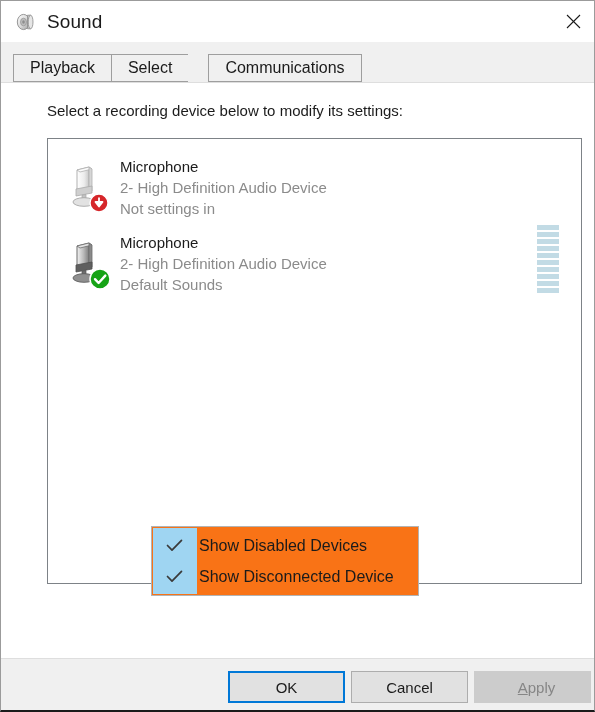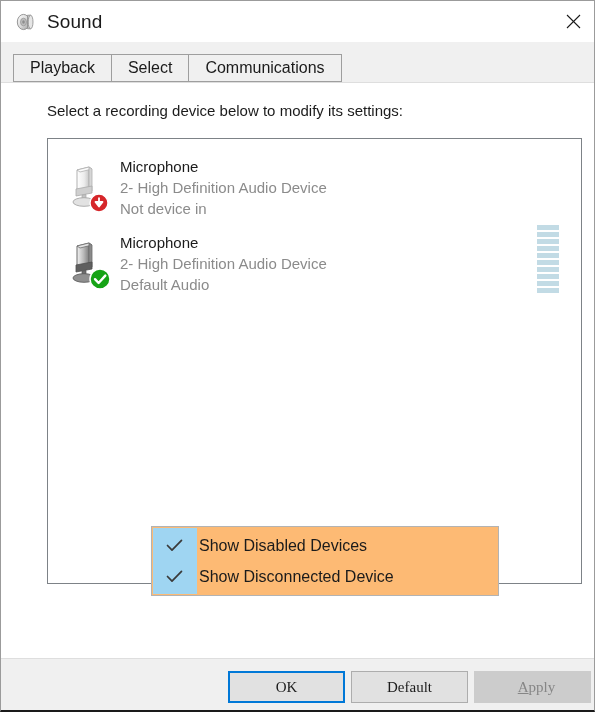--- a/index.html
+++ b/index.html
@@ -75,21 +75,21 @@
     display: flex; align-items: center;
     font-size: 16px;
     color: #1b1b1b;
     background: #f0f0f0;
     border: 1px solid #9e9e9e;
     border-right: none;
     margin-bottom: 0;
     cursor: default;
     white-space: nowrap;
   }
-  .tab:last-child { border-right: 1px solid #9e9e9e; }
+  .tab:last-child { border-right: 1px solid #9e9e9e; margin-left: 20px; }
   .tab.active {
     background: #ffffff;
     border: 1px solid #9e9e9e;
     border-bottom: 1px solid #ffffff;
     height: 31px;
     z-index: 3;
     margin-left: -1px;
     margin-right: -1px;
   }
   .tab.active + .tab { border-left: 1px solid #9e9e9e; }
@@ -165,22 +165,22 @@
   .meter-seg {
     width: 22px;
     height: 5px;
     background: #c2dbe5;
   }
 
   
   .ctxmenu {
     position: absolute;
     left: 103px; top: 387px;
-    width: 348px;
-    background: #fdba74;
+    width: 268px;
+    background: #f97316;
     border: 1px solid #b3b3b3;
     padding: 3px 0;
     z-index: 30;
     box-shadow: 0 0 0 0 rgba(0,0,0,0);
   }
   .ctx-gutter {
     position: absolute;
     left: 1px; top: 1px;
     width: 44px;
     height: calc(100% - 2px);
@@ -197,21 +197,21 @@
     z-index: 2;
   }
   .ctx-check {
     width: 44px; min-width: 44px;
     display: flex; align-items: center; justify-content: center;
   }
   .ctx-label { padding-left: 3px; }
 
   
   .btn {
-    font-family: Liberation Serif, serif;
+    font-family: Liberation Sans, sans-serif;
     font-size: 15px;
     background: #cccccc;
     border: 1px solid #cccccc;
     color: #868686;
     display: flex;
     align-items: center;
     justify-content: center;
     cursor: default;
     user-select: none;
   }
@@ -345,21 +345,21 @@
             <ellipse cx="22" cy="38" rx="11" ry="4.3" fill="#e2e2e2" stroke="#a6a6a6" stroke-width="0.9"></ellipse>
           </svg>
           <svg width="20" height="20" viewBox="0 0 20 20" style="position:absolute;right:4px;bottom:2px;">
             <circle cx="10" cy="10" r="9" fill="#d6262a" stroke="#ffffff" stroke-width="1.4"></circle>
             <path d="M10 4.5 L10 10.5 M6.5 9 L10 13.5 L13.5 9 Z" fill="#ffffff" stroke="#ffffff" stroke-width="1.8" stroke-linejoin="round"></path>
           </svg>
         </div>
         <div class="device-text">
           <div class="device-name">Microphone</div>
           <div class="device-sub">2- High Definition Audio Device</div>
-          <div class="device-sub">Not device in</div>
+          <div class="device-sub">Not settings in</div>
         </div>
       </div>
 
       <div class="device-row r1">
         <div class="device-icon">
           <svg width="46" height="46" viewBox="0 0 46 46">
             <defs>
               <linearGradient id="micOnBody" x1="0" y1="0" x2="1" y2="0">
                 <stop offset="0%" stop-color="#f2f2f2"></stop>
                 <stop offset="55%" stop-color="#b9b9b9"></stop>
@@ -374,21 +374,21 @@
             <ellipse cx="22" cy="38" rx="11" ry="4.3" fill="#8f8f8f" stroke="#5b5b5b" stroke-width="0.9"></ellipse>
           </svg>
           <svg width="22" height="22" viewBox="0 0 22 22" style="position:absolute;right:2px;bottom:1px;">
             <circle cx="11" cy="11" r="10" fill="#16a316" stroke="#ffffff" stroke-width="1.5"></circle>
             <path d="M6 11.2 L9.6 15 L16.3 7.6" fill="none" stroke="#ffffff" stroke-width="2.4" stroke-linecap="round" stroke-linejoin="round"></path>
           </svg>
         </div>
         <div class="device-text">
           <div class="device-name">Microphone</div>
           <div class="device-sub">2- High Definition Audio Device</div>
-          <div class="device-sub">Default Audio</div>
+          <div class="device-sub">Default Sounds</div>
         </div>
       </div>
 
       <div class="meter" id="meter">
           <div class="meter-seg" style="background: rgb(194, 219, 229);"></div>
           <div class="meter-seg" style="background: rgb(194, 219, 229);"></div>
           <div class="meter-seg" style="background: rgb(194, 219, 229);"></div>
           <div class="meter-seg" style="background: rgb(194, 219, 229);"></div>
           <div class="meter-seg" style="background: rgb(194, 219, 229);"></div>
           <div class="meter-seg" style="background: rgb(194, 219, 229);"></div>
@@ -435,20 +435,20 @@
       <span><span class="acc">P</span><span>roperties</span></span>
     </div>
 
   </div>
 
   <div class="footer">
     <div class="btn enabled focused btn-ok">
       <span>OK</span>
     </div>
     <div class="btn enabled btn-cancel">
-      <span>Default</span>
+      <span>Cancel</span>
     </div>
     <div class="btn btn-apply">
       <span><span class="acc">A</span><span>pply</span></span>
     </div>
   </div>
 
 </div>
 
 </body></html>

